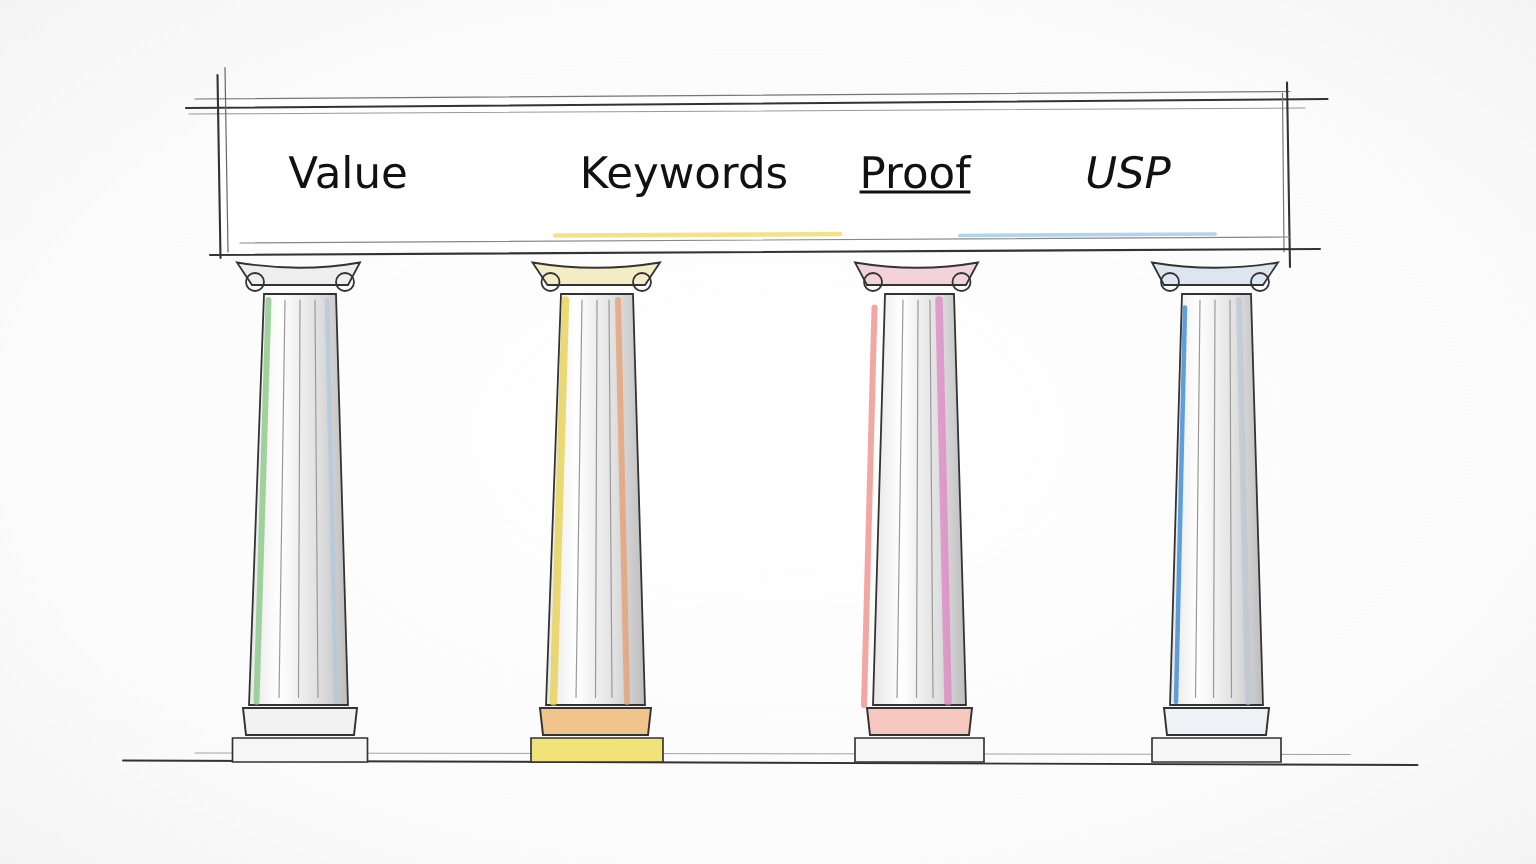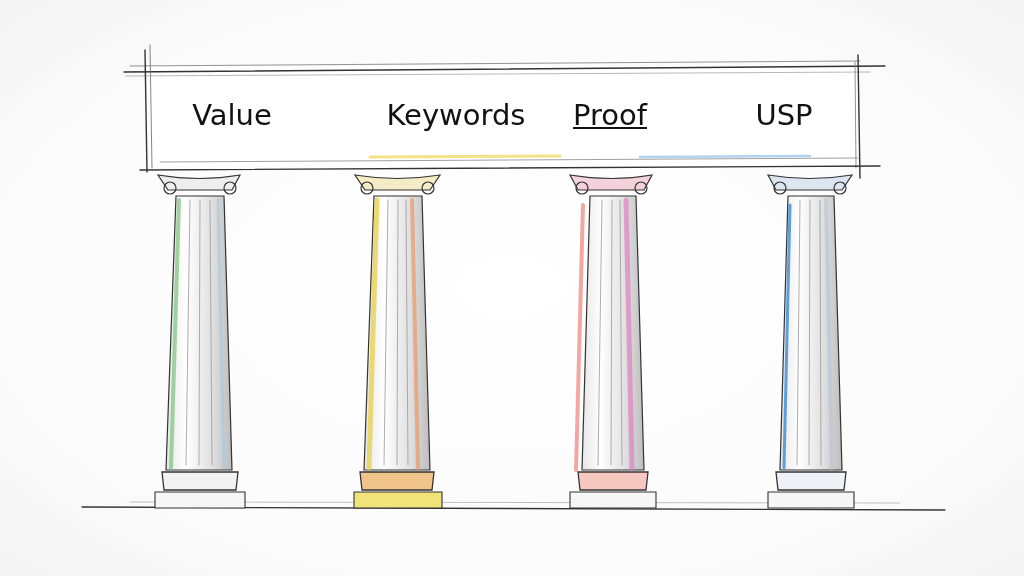--- a/index.html
+++ b/index.html
@@ -113,14 +113,14 @@
       <path d="M826 200 L832 468" stroke="#b7c6d6" stroke-width="4" opacity="0.6"></path>
       <path d="M800 200 L797 465 M810 200 L809 465 M820 200 L821 465" stroke="#999" stroke-width="0.8" fill="none"></path>
       <path d="M776 472 L846 472 L844 490 L778 490 Z" fill="#eef2f6" stroke-width="1.3"></path>
       <path d="M768 492 L854 492 L854 508 L768 508 Z" fill="#f6f6f6" stroke-width="1.1"></path>
     </g>
   </svg>
 
   <div class="label" style="left:232px;">Value</div>
   <div class="label" style="left:419px;margin-left:37px;">Keywords</div>
   <div class="label" style="left:610px;text-decoration:underline;">Proof</div>
-  <div class="label" style="left:784px;">USP</div>
+  <div class="label" style="left:752px;font-style:italic;">USP</div>
 </div>
 
 </body></html>

